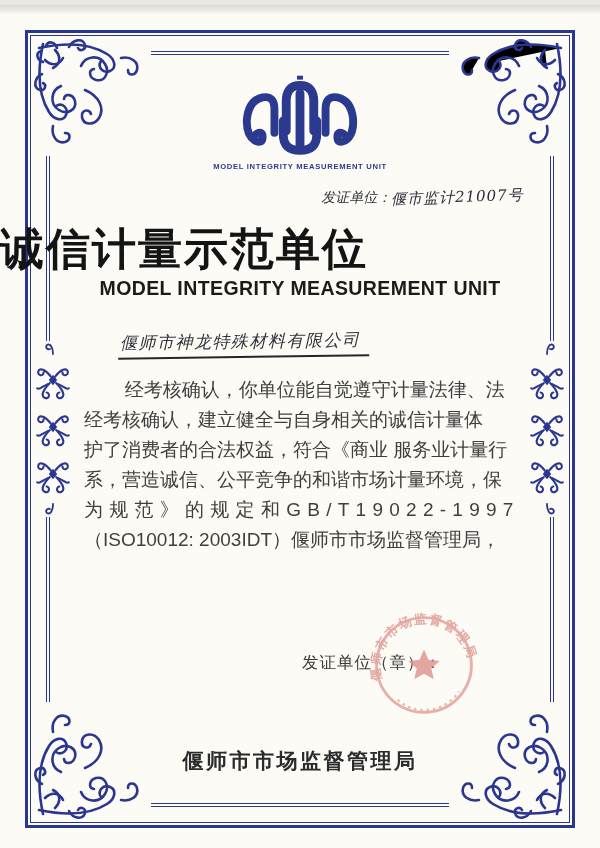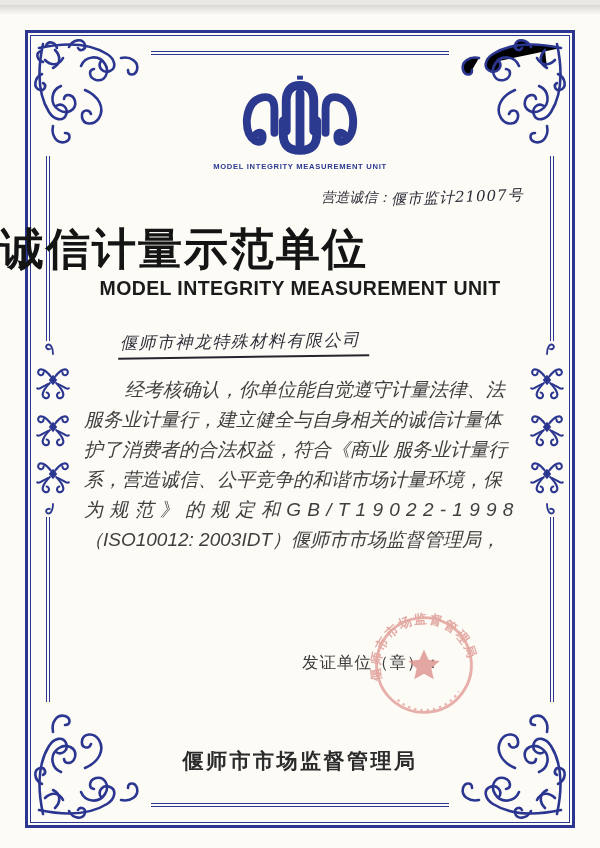--- a/index.html
+++ b/index.html
@@ -86,21 +86,21 @@
     min-width:212px;text-align:left;
     font-family:"DejaVu Serif","Liberation Serif",serif;
     font-style:italic;font-size:17px;letter-spacing:1.5px;color:var(--ink);
     border-bottom:2px solid #26252e;padding:0 8px 3px 2px;
     transform:rotate(-0.8deg);
   }
 
   
   .body-text{
     position:absolute;left:84px;top:370px;width:436px;z-index:3;
-    font-size:19px;line-height:30px;color:#3f3f3f;font-style:italic;
+    font-size:19px;line-height:30px;color:#3f3f3f;
   }
   .body-line{white-space:nowrap;}
   .body-line.indent{text-indent:2.15em;}
   .body-line.spread{letter-spacing:0.33em;}
 
   
   .issue-label{
     position:absolute;left:302px;top:647px;z-index:3;
     font-size:16.5px;color:#3a3a3a;font-weight:500;letter-spacing:1px;text-align:center;
   }
@@ -288,34 +288,34 @@
         <path d="M60,18 L60,70" stroke-width="9"></path>
         <path d="M43,46 L43,60 Q43,76 60,76 Q77,76 77,60 L77,46" stroke-width="9"></path>
         <path d="M34,58 L34,34 Q34,20 22,22 Q8,25 6,44 Q5,60 14,66 Q22,70 22,62 Q22,56 16,59" stroke-width="8"></path>
         <path d="M86,58 L86,34 Q86,20 98,22 Q112,25 114,44 Q115,60 106,66 Q98,70 98,62 Q98,56 104,59" stroke-width="8"></path>
       </g>
     </svg>
     <div class="logo-wordmark">MODEL INTEGRITY MEASUREMENT UNIT</div>
   </div>
 
   <div class="cert-no">
-    <span class="label">营造诚信：</span><span class="value">偃市监计21007号</span>
+    <span class="label">发证单位：</span><span class="value">偃市监计21007号</span>
   </div>
 
   <h1 class="title-cn">诚信计量示范单位</h1>
   <h2 class="title-en">MODEL INTEGRITY MEASUREMENT UNIT</h2>
 
   <div class="awardee">偃师市神龙特殊材料有限公司</div>
 
   <div class="body-text">
     <div class="body-line indent">经考核确认，你单位能自觉遵守计量法律、法</div>
-    <div class="body-line">服务业计量行，建立健全与自身相关的诚信计量体</div>
+    <div class="body-line">经考核确认，建立健全与自身相关的诚信计量体</div>
     <div class="body-line">护了消费者的合法权益，符合《商业 服务业计量行</div>
     <div class="body-line">系，营造诚信、公平竞争的和谐市场计量环境，保</div>
-    <div class="body-line spread">为规范》的规定和GB/T19022-1998</div>
+    <div class="body-line spread">为规范》的规定和GB/T19022-1997</div>
     <div class="body-line">（ISO10012: 2003IDT）偃师市市场监督管理局，</div>
   </div>
 
   <div class="issue-label">发证单位（章）：</div>
 
   <div class="seal">
     <svg width="116" height="116" viewBox="0 0 120 120" xmlns="http://www.w3.org/2000/svg">
       <defs>
         <path id="sealArcTop" d="M16,76 A46,46 0 1 1 104,76"></path>
         <path id="sealArcBottom" d="M28,92 A42,42 0 0 0 92,92"></path>

